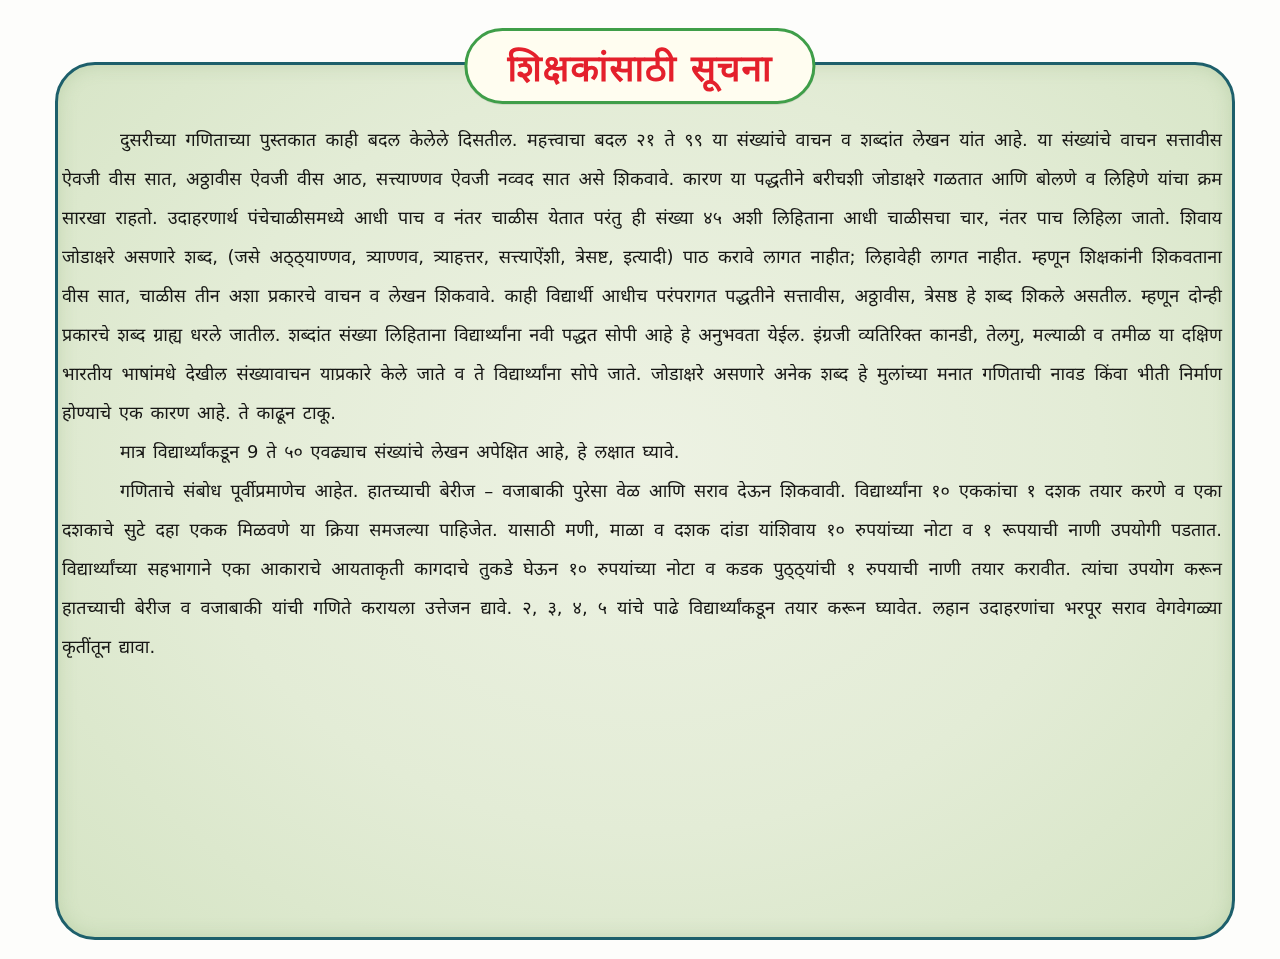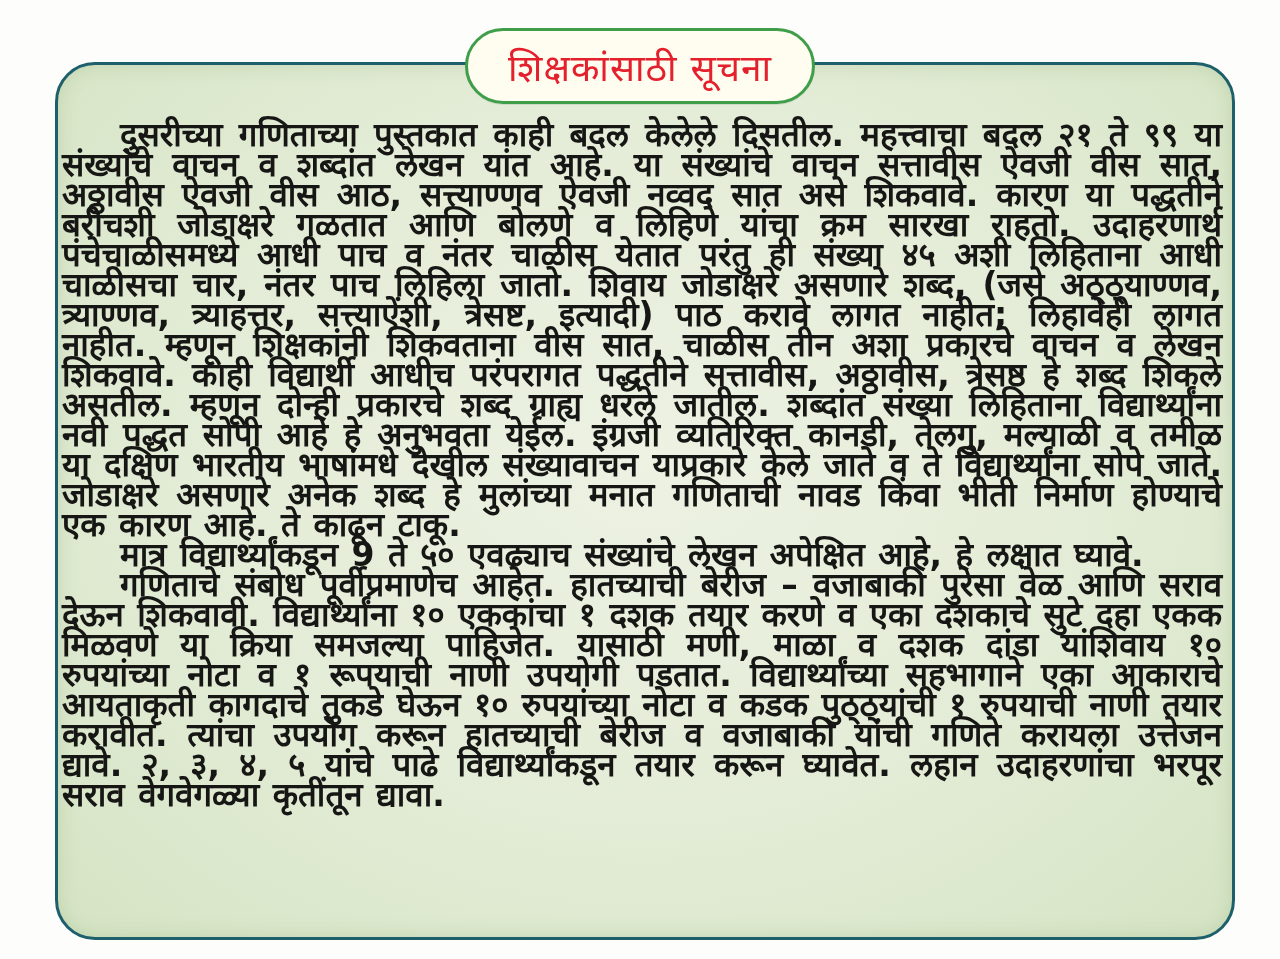--- a/index.html
+++ b/index.html
@@ -39,38 +39,37 @@
     display: flex;
     align-items: center;
     justify-content: center;
     padding: 0 40px;
     z-index: 2;
     box-shadow: 0 1px 0 rgba(0,0,0,0.08);
   }
   .title-text {
     color: #e4202c;
     font-size: 37px;
-    font-weight: normal;
+    font-weight: bold;
     letter-spacing: 1px;
     white-space: nowrap;
   }
   .content {
     position: absolute;
     left: 62px;
     top: 120px;
     width: 1160px;
     color: #161614;
   }
   .para {
-    font-size: 33px;
-    line-height: 30px;
+    font-size: 18px;
+    line-height: 39px;
     text-align: justify;
     text-indent: 58px;
     word-spacing: 2px;
-    font-weight: bold;
   }
 </style>
 </head>
 <body>
 
 <div class="page">
   <div class="note-box"></div>
   <div class="title-badge">
     <span class="title-text">शिक्षकांसाठी सूचना</span>
   </div>

